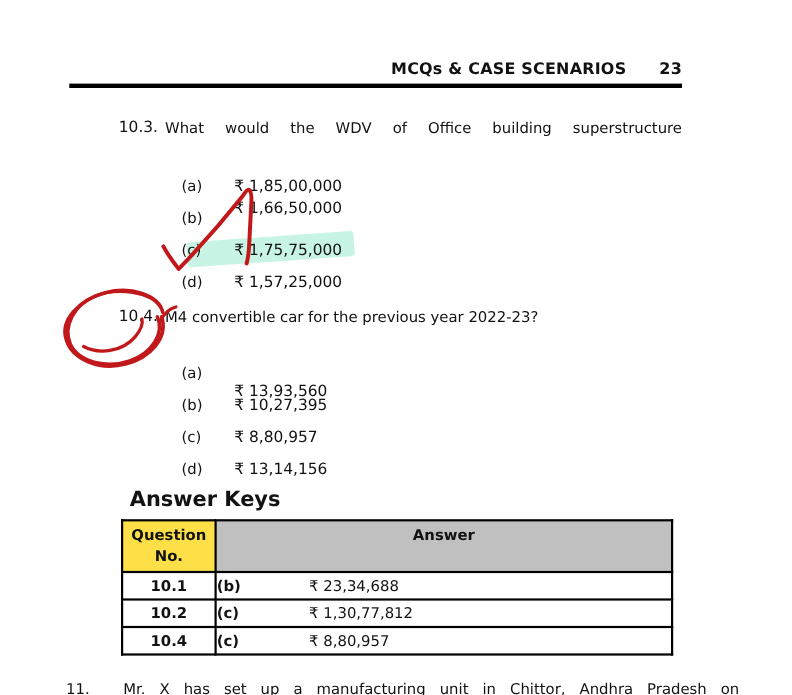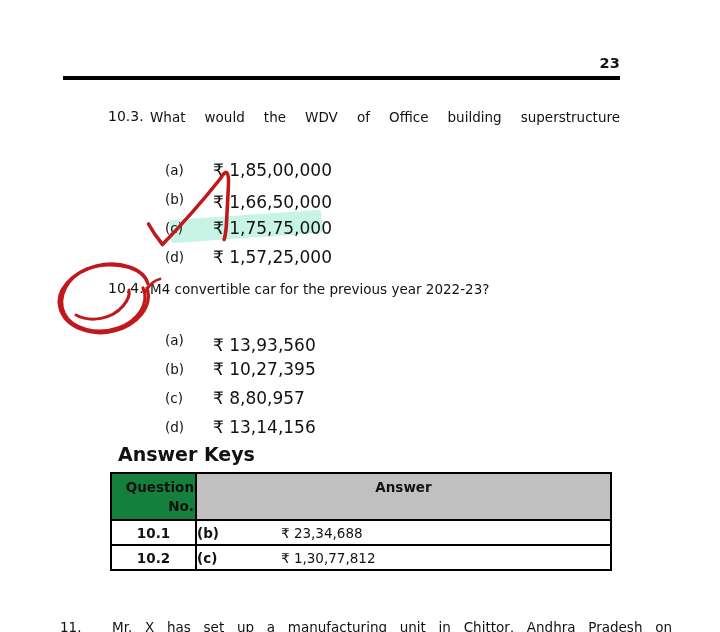--- a/index.html
+++ b/index.html
@@ -33,21 +33,21 @@
     font-size: 13.5px; line-height: 21.5px;
   }
   .jline { text-align: justify; text-align-last: justify; text-justify: inter-word; }
 
   .opt-letter {
     position: absolute; left: 165px;
     font-size: 13.5px; line-height: 18px;
   }
   .opt-value {
     position: absolute; left: 213px;
-    font-size: 17px; line-height: 18px;
+    font-size: 14px; line-height: 18px;
   }
 
   
   .highlight {
     position: absolute; left: 170px; top: 215px;
     width: 152px; height: 23px;
     transform: rotate(-4deg);
     border-radius: 3px;
     z-index: 1;
   }
@@ -98,58 +98,59 @@
     position: absolute; left: 112px; top: 618px; width: 560px;
     font-size: 13.5px; line-height: 18px;
   }
 </style>
 </head>
 <body>
 
 <div id="page">
 
   <div class="hdr">
+    <span>MCQs &amp; CASE SCENARIOS</span>
     <span>23</span>
   </div>
   <div class="hdr-rule"></div>
 
   <div class="highlight" id="hl" style="background: rgb(200, 244, 230);"></div>
 
   <div class="textlayer">
 
     <div>
       <div class="q-num" style="top:107px">10.3.</div>
       <div class="q-text" style="top:107px">
         <div class="jline">What would the WDV of Office building superstructure</div>
       </div>
 
       <div>
         <span class="opt-letter" style="top:161px">(a)</span>
         <span class="opt-value" style="top:161px">₹ 1,85,00,000</span>
 
         <span class="opt-letter" style="top:190px">(b)</span>
-        <span class="opt-value" style="top:193px">₹ 1,66,50,000</span>
+        <span class="opt-value" style="top:181px">₹ 1,66,50,000</span>
 
         <span class="opt-letter" style="top:219px">(c)</span>
         <span class="opt-value" style="top:219px">₹ 1,75,75,000</span>
 
         <span class="opt-letter" style="top:248px">(d)</span>
         <span class="opt-value" style="top:248px">₹ 1,57,25,000</span>
       </div>
     </div>
 
     <div>
       <div class="q-num" style="top:279px">10.4.</div>
       <div class="q-text" style="top:279px">
         <div>M4 convertible car for the previous year 2022-23?</div>
       </div>
 
       <div>
         <span class="opt-letter" style="top:331px">(a)</span>
-        <span class="opt-value" style="top:336px">₹ 13,93,560</span>
+        <span class="opt-value" style="top:347px">₹ 13,93,560</span>
 
         <span class="opt-letter" style="top:360px">(b)</span>
         <span class="opt-value" style="top:360px">₹ 10,27,395</span>
 
         <span class="opt-letter" style="top:389px">(c)</span>
         <span class="opt-value" style="top:389px">₹ 8,80,957</span>
 
         <span class="opt-letter" style="top:418px">(d)</span>
         <span class="opt-value" style="top:418px">₹ 13,14,156</span>
       </div>
@@ -157,33 +158,39 @@
 
     <div class="ak-heading">Answer Keys</div>
 
     <table class="ak">
       <colgroup>
           <col class="c1">
           <col class="c2">
         </colgroup>
       <tbody>
           <tr>
-        <th style="background: #15803d; text-align: right;">Question No.</th>
+        <th style="background: #fde047;">Question No.</th>
         <th style="background: rgb(192, 192, 192);">Answer</th>
       </tr>
       <tr>
         <td class="qno">10.1</td>
         <td class="ans">
           <span class="ans-letter">(b)</span><span>₹ 23,34,688</span>
         </td>
       </tr>
       <tr>
         <td class="qno">10.2</td>
         <td class="ans">
           <span class="ans-letter">(c)</span><span>₹ 1,30,77,812</span>
+        </td>
+      </tr>
+      <tr>
+        <td class="qno">10.4</td>
+        <td class="ans">
+          <span class="ans-letter">(c)</span><span>₹ 8,80,957</span>
         </td>
       </tr>
     </tbody>
       </table>
 
     <div class="next-num">11.</div>
     <div class="next-text jline">Mr. X has set up a manufacturing unit in Chittor, Andhra Pradesh on</div>
   </div>
 
   <svg id="pen-overlay" viewBox="0 0 720 632">

